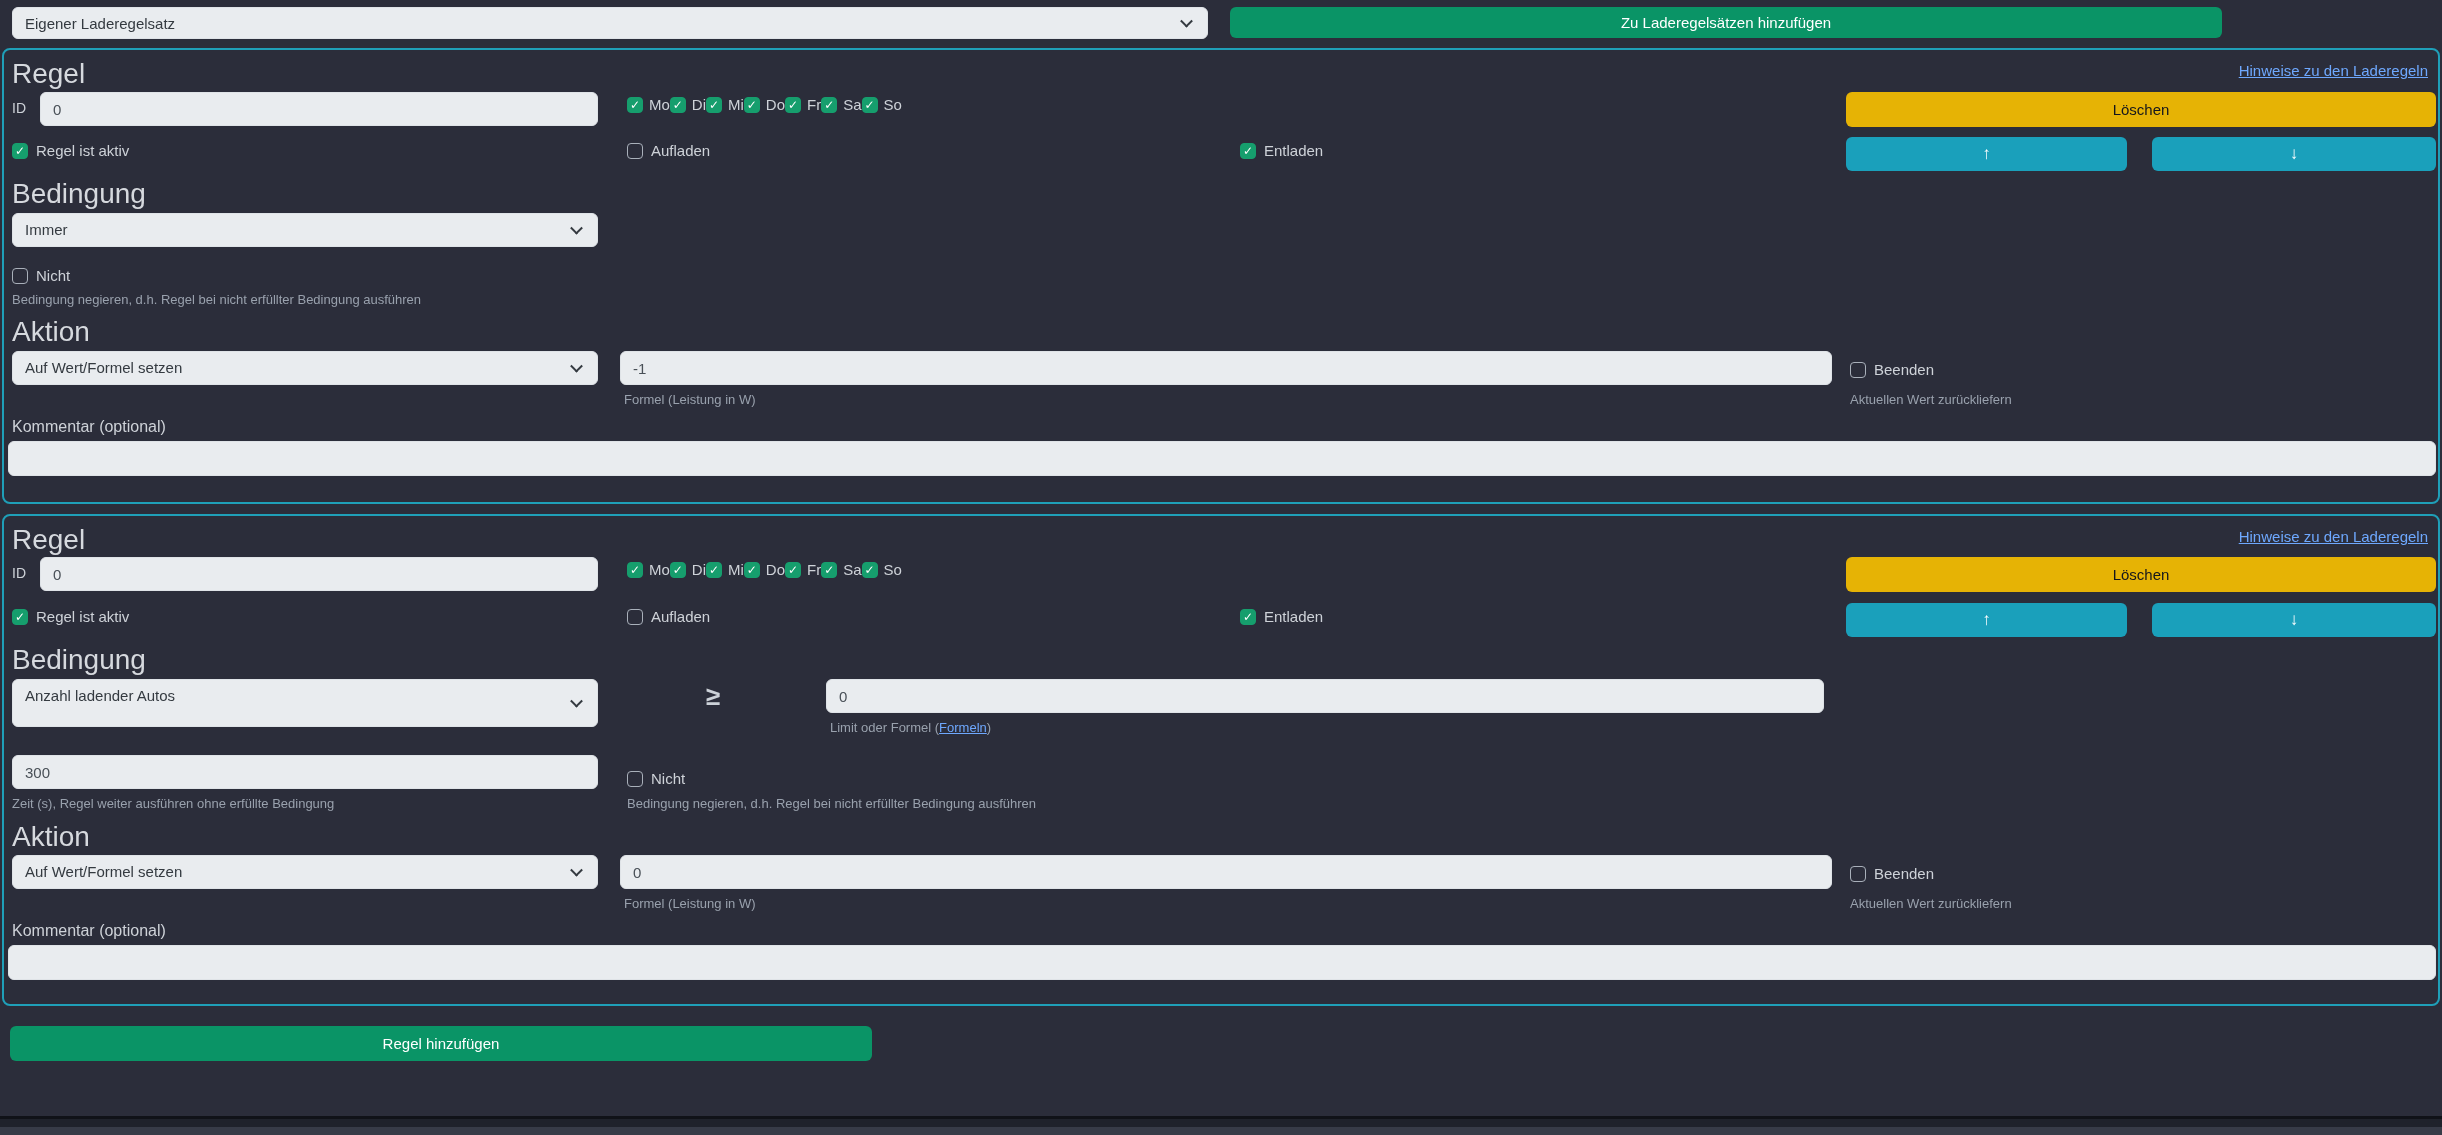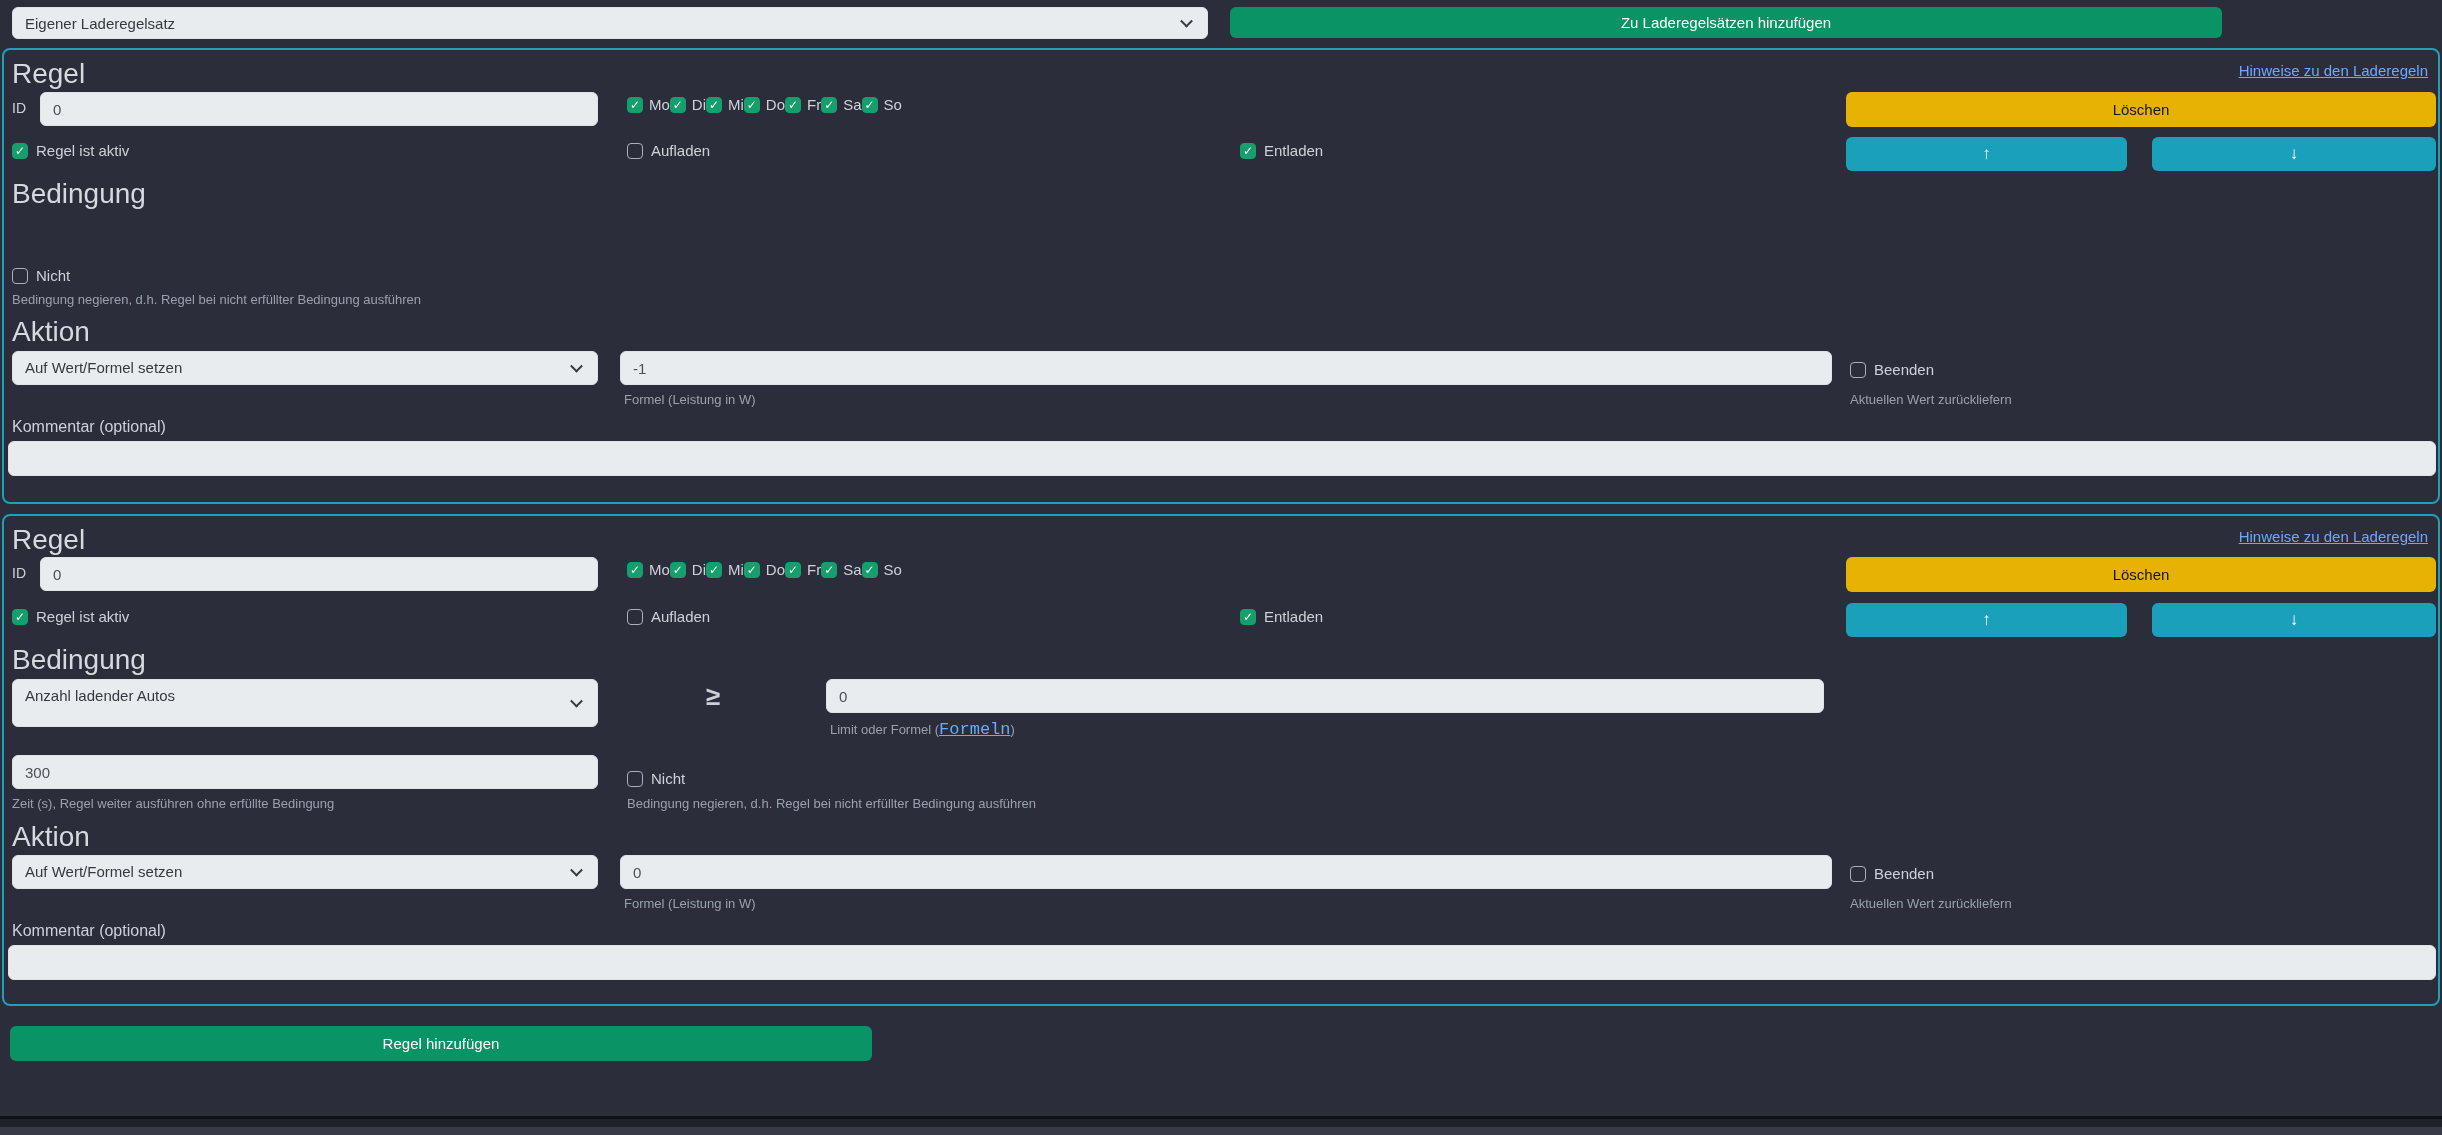--- a/index.html
+++ b/index.html
@@ -136,20 +136,24 @@
   </div>
 
   <button class="btn btn-info" style="left:1842px; top:87px; width:281px; height:34px;">
       <span>↑</span>
     </button>
   <button class="btn btn-info" style="left:2148px; top:87px; width:284px; height:34px;">
       <span>↓</span>
     </button>
 
   <div class="h-section" style="left:8px; top:128px;">Bedingung</div>
+  <div class="selectbox" style="left:8px; top:163px; width:586px; height:34px; line-height:32px;">
+    <span>Immer</span>
+    <span class="caret"></span>
+  </div>
 
   <div class="cbrow" style="left:8px; top:217px;">
     <span class="cb"></span>
     <span>Nicht</span>
   </div>
   <div class="help" style="left:8px; top:242px;">Bedingung negieren, d.h. Regel bei nicht erfüllter Bedingung ausführen</div>
 
   <div class="h-section" style="left:8px; top:266px;">Aktion</div>
   <div class="selectbox" style="left:8px; top:301px; width:586px; height:34px; line-height:32px;">
     <span>Auf Wert/Formel setzen</span>
@@ -236,21 +240,21 @@
 
   <div class="h-section" style="left:8px; top:128px;">Bedingung</div>
   <div class="selectbox" style="left:8px; top:163px; width:586px; height:48px; line-height:32px;">
     <span>Anzahl ladender Autos</span>
     <span class="caret"></span>
   </div>
   <div class="ge" style="left:694px; top:165px; width:30px;">≥</div>
   <div class="abs" style="left:822px; top:163px; width:998px; height:34px;">
     <input class="field" value="0" style="">
   </div>
-  <div class="help" style="left:826px; top:204px;"><span>Limit oder Formel (</span><span class="link" style="font-size:17px;font-family:Liberation Mono, monospace;">Formeln</span><span>)</span></div>
+  <div class="help" style="left:826px; top:204px;"><span>Limit oder Formel (</span><span class="link" style="font-size:13px;">Formeln</span><span>)</span></div>
 
   <div class="abs" style="left:8px; top:239px; width:586px; height:34px;">
     <input class="field" value="300" style="">
   </div>
   <div class="help" style="left:8px; top:280px;">Zeit (s), Regel weiter ausführen ohne erfüllte Bedingung</div>
 
   <div class="cbrow" style="left:623px; top:254px;">
     <span class="cb"></span>
     <span>Nicht</span>
   </div>

